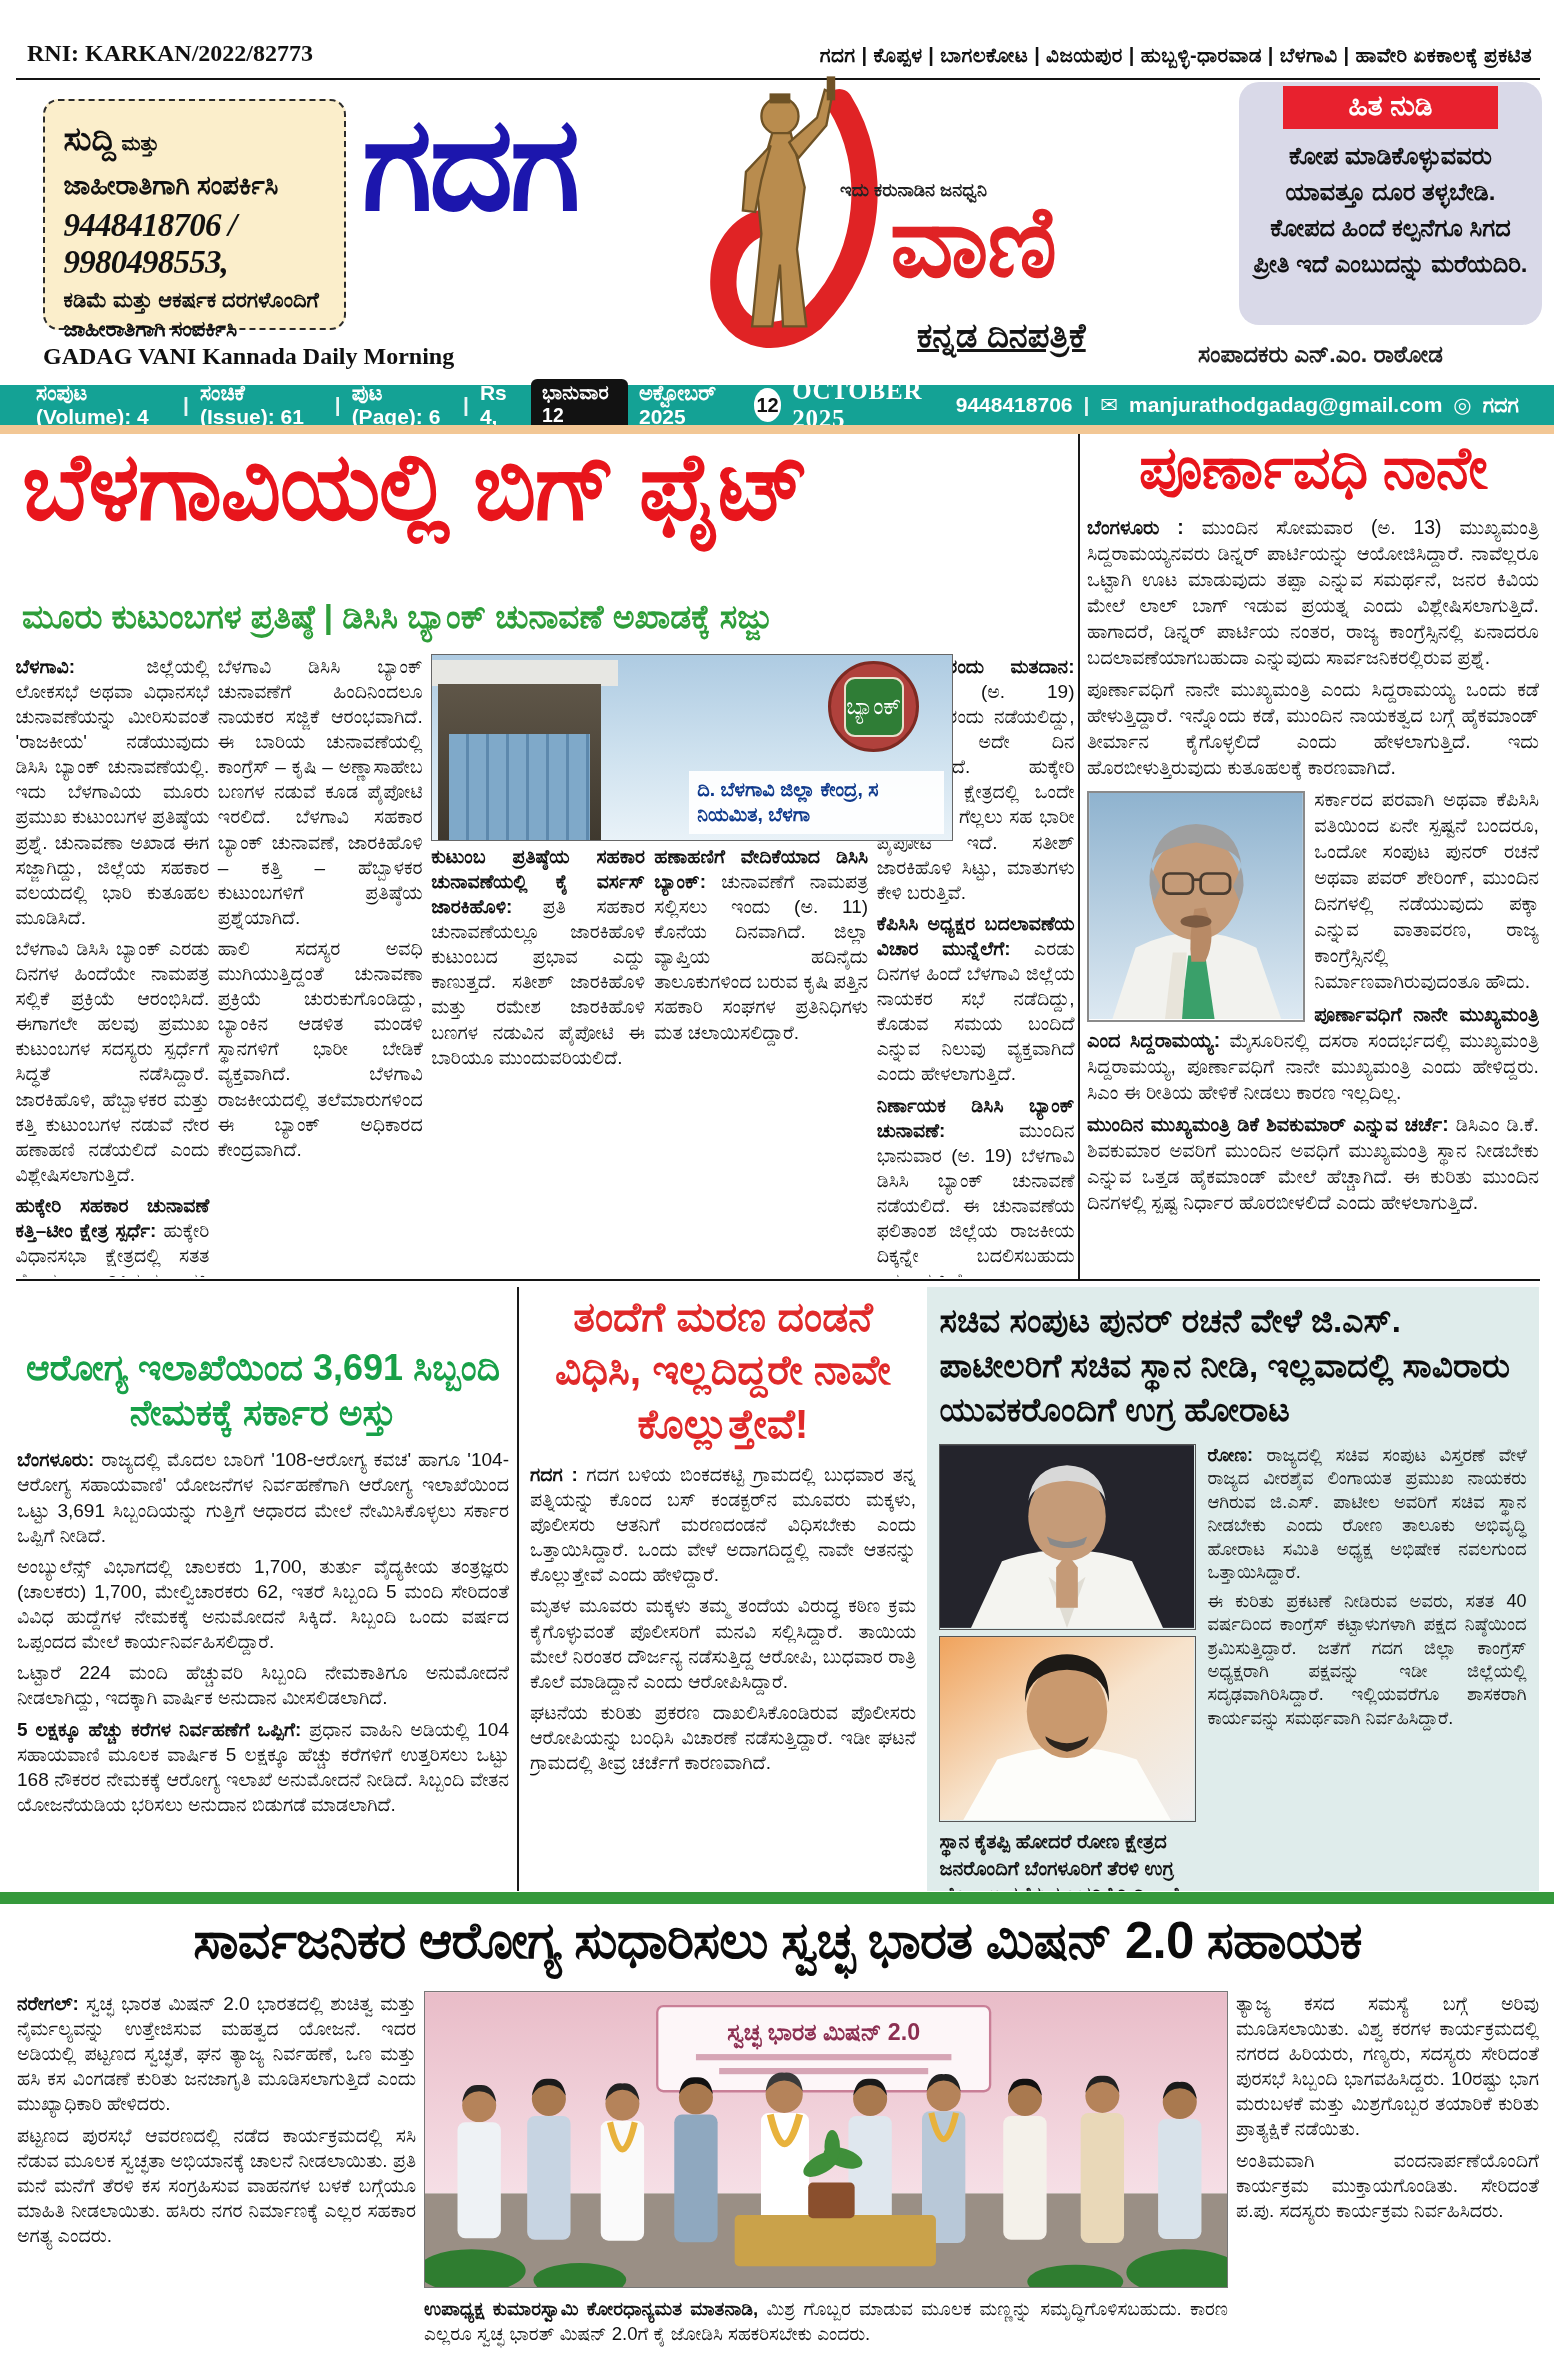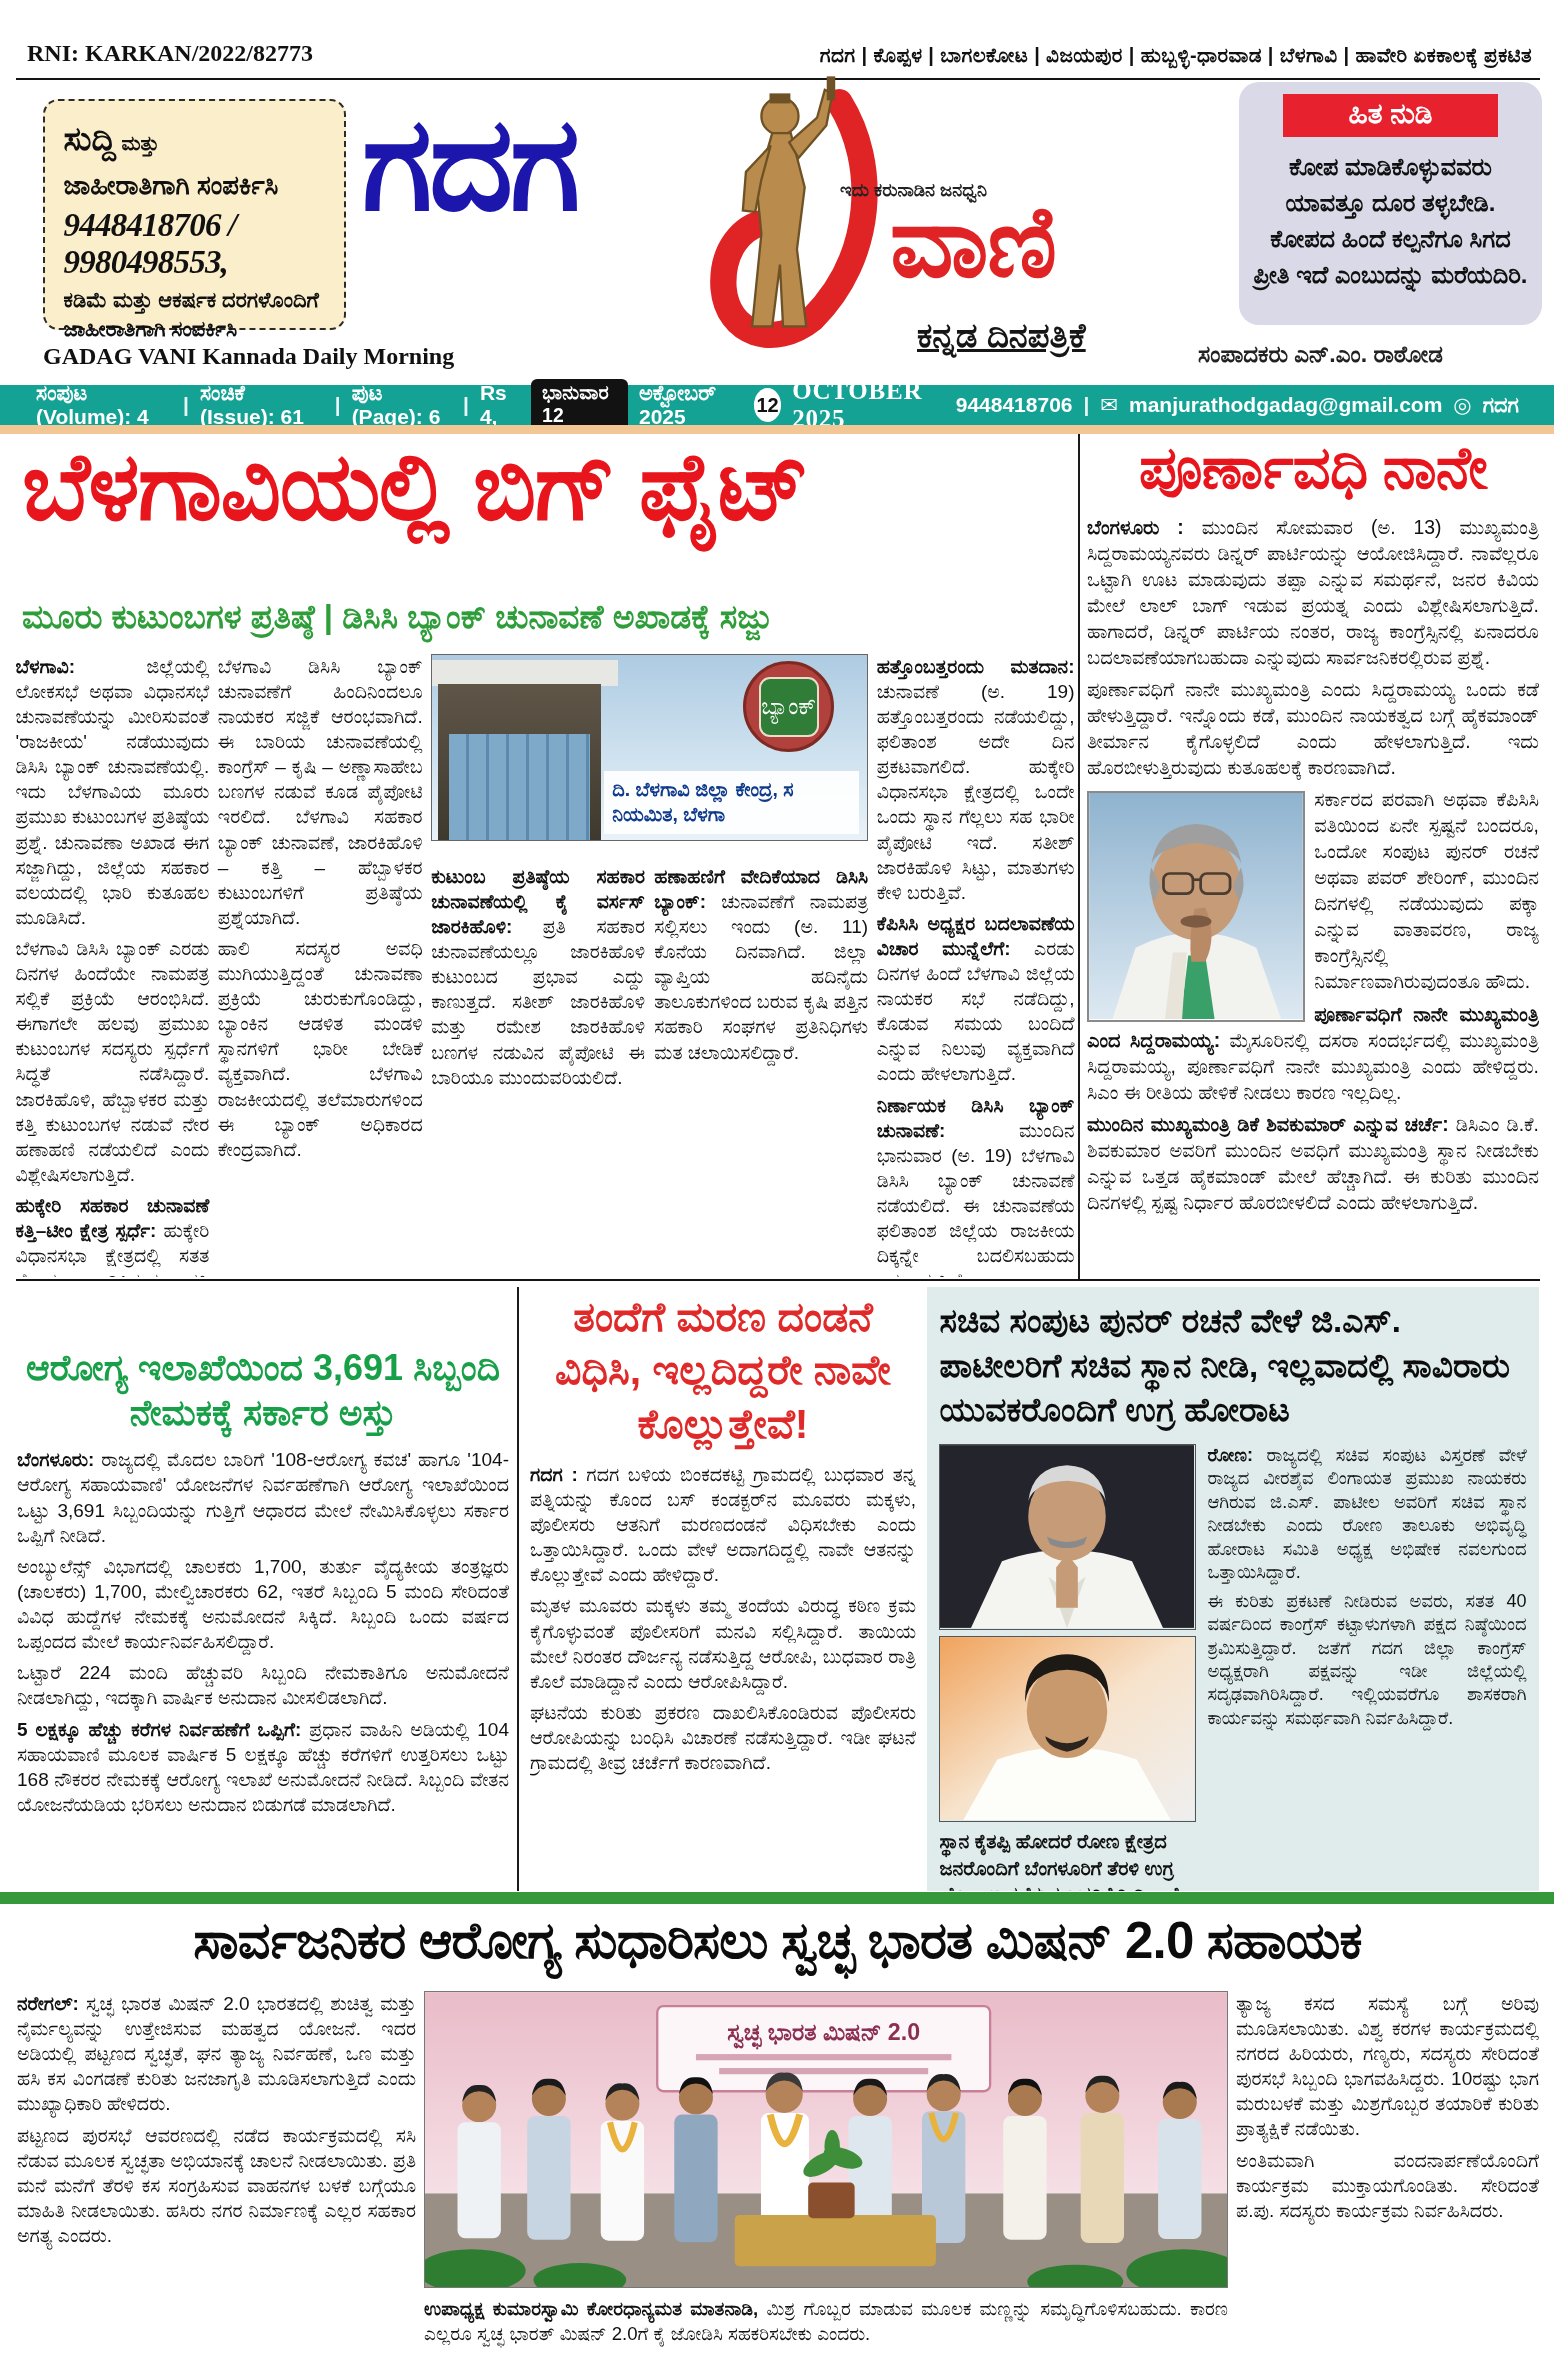--- a/index.html
+++ b/index.html
@@ -33,21 +33,21 @@
     font-weight:900; color:#1c16ad; letter-spacing:-3.1px; }
   .statue-wrap { position:absolute; left:681px; top:71px; width:201px; height:279px; }
   .logo-tagline { position:absolute; left:840px; top:180px; font-size:18px; font-weight:900; color:#222; }
   .logo-second { position:absolute; left:890px; top:192px; font-size:99px; line-height:1;
     font-weight:900; color:#e02325; letter-spacing:-1.5px; }
   .kn-subtitle { position:absolute; left:917px; top:316px; font-size:34px; font-weight:900; color:#161616;text-decoration:underline; }
   .editor-line { position:absolute; left:1198px; top:341px; font-size:23px; font-weight:bold; color:#222; }
 
   .hita-box { position:absolute; left:1239px; top:82px; width:303px; height:243px;
     background:#d9d9e8; border-radius:20px; padding:0 14px; text-align:center; }
-  .hita-title { width:215px; margin:12px auto; background:#e8212e; color:#fff; font-weight:900;
+  .hita-title { width:215px; margin:4px auto; background:#e8212e; color:#fff; font-weight:900;
     font-size:28px; padding:3.9px 0 6.2px; }
   .hita-text { margin-top:9.3px; font-size:24px; font-weight:bold; line-height:1.5; color:#101010; }
 
   
   .datebar { position:absolute; left:0; top:385px; width:1555px; height:40px; background:#14a295;
     display:flex; align-items:center; gap:11px; padding:0 36px; color:#fff; font-weight:bold; font-size:21px; }
   .datebar .sep { opacity:.9; }
   .day-pill { background:#121212; color:#fff; border-radius:6.2px; padding:1.5px 11px 3.9px; font-size:19.4px; }
   .date-circle { background:#fff; color:#111; border-radius:50%; width:34px; height:34px;
     display:flex; align-items:center; justify-content:center; font-size:20px; font-weight:900; }
@@ -56,22 +56,22 @@
 
   
   .lead-head { position:absolute; left:22px; top:438px; width:1053px; font-size:94px; line-height:1.05;
     font-weight:900; color:#e8151c; letter-spacing:-1.5px; white-space:nowrap; }
   .lead-sub { position:absolute; left:22px; top:598px; width:1053px; font-size:33px; font-weight:800; color:#2f9e3a; }
   .lead-body { position:absolute; left:15.5px; top:654px; width:1059px; height:623px; display:flex; gap:8.5px; overflow:hidden; }
   .ncol { font-size:19px; line-height:1.32; text-align:justify; }
   .ncol p { margin-bottom:6.2px; }
   .lead-c1 { width:194px; } .lead-c2 { width:205px; } .lead-c5 { width:198px; }
   .lead-mid { width:437px; }
-  .bank-photo { position:relative; width:437px; height:187px; border:0.8px solid #666;
-    background:linear-gradient(180deg,#aecbe2 0%,#cfe2ef 55%,#e9f2f8 100%); overflow:hidden; margin-bottom:23px; }
+  .bank-photo { position:relative; width:522px; height:187px; border:0.8px solid #666;
+    background:linear-gradient(180deg,#aecbe2 0%,#cfe2ef 55%,#e9f2f8 100%); overflow:hidden; margin-bottom:3px; }
   .bldg-dark { position:absolute; left:6.2px; top:29px; width:163px; height:158px;
     background:linear-gradient(180deg,#5f5648,#3e382e); }
   .bldg-dark .glass { position:absolute; left:11px; top:50px; width:141px; height:108px;
     background:repeating-linear-gradient(90deg,#7fa9c9 0 17px,#5d89ad 17px 20px),
                repeating-linear-gradient(0deg,rgba(255,255,255,.35) 0 14px,rgba(0,0,0,.18) 14px 17px); }
   .bldg-top { position:absolute; left:0px; top:4.6px; width:186px; height:26px; background:#e7e7e3; }
   .bank-emblem { position:absolute; right:33px; top:6.2px; width:91px; height:91px; border-radius:50%;
     background:#b0413c; border:3.1px solid #7e2a22; display:flex; align-items:center; justify-content:center; }
   .bank-emblem .inner { width:60px; height:60px; border-radius:11px; background:#2f7d36;
     border:2.3px solid #e9decb; display:flex; align-items:center; justify-content:center; color:#fff; font-size:23px; }

